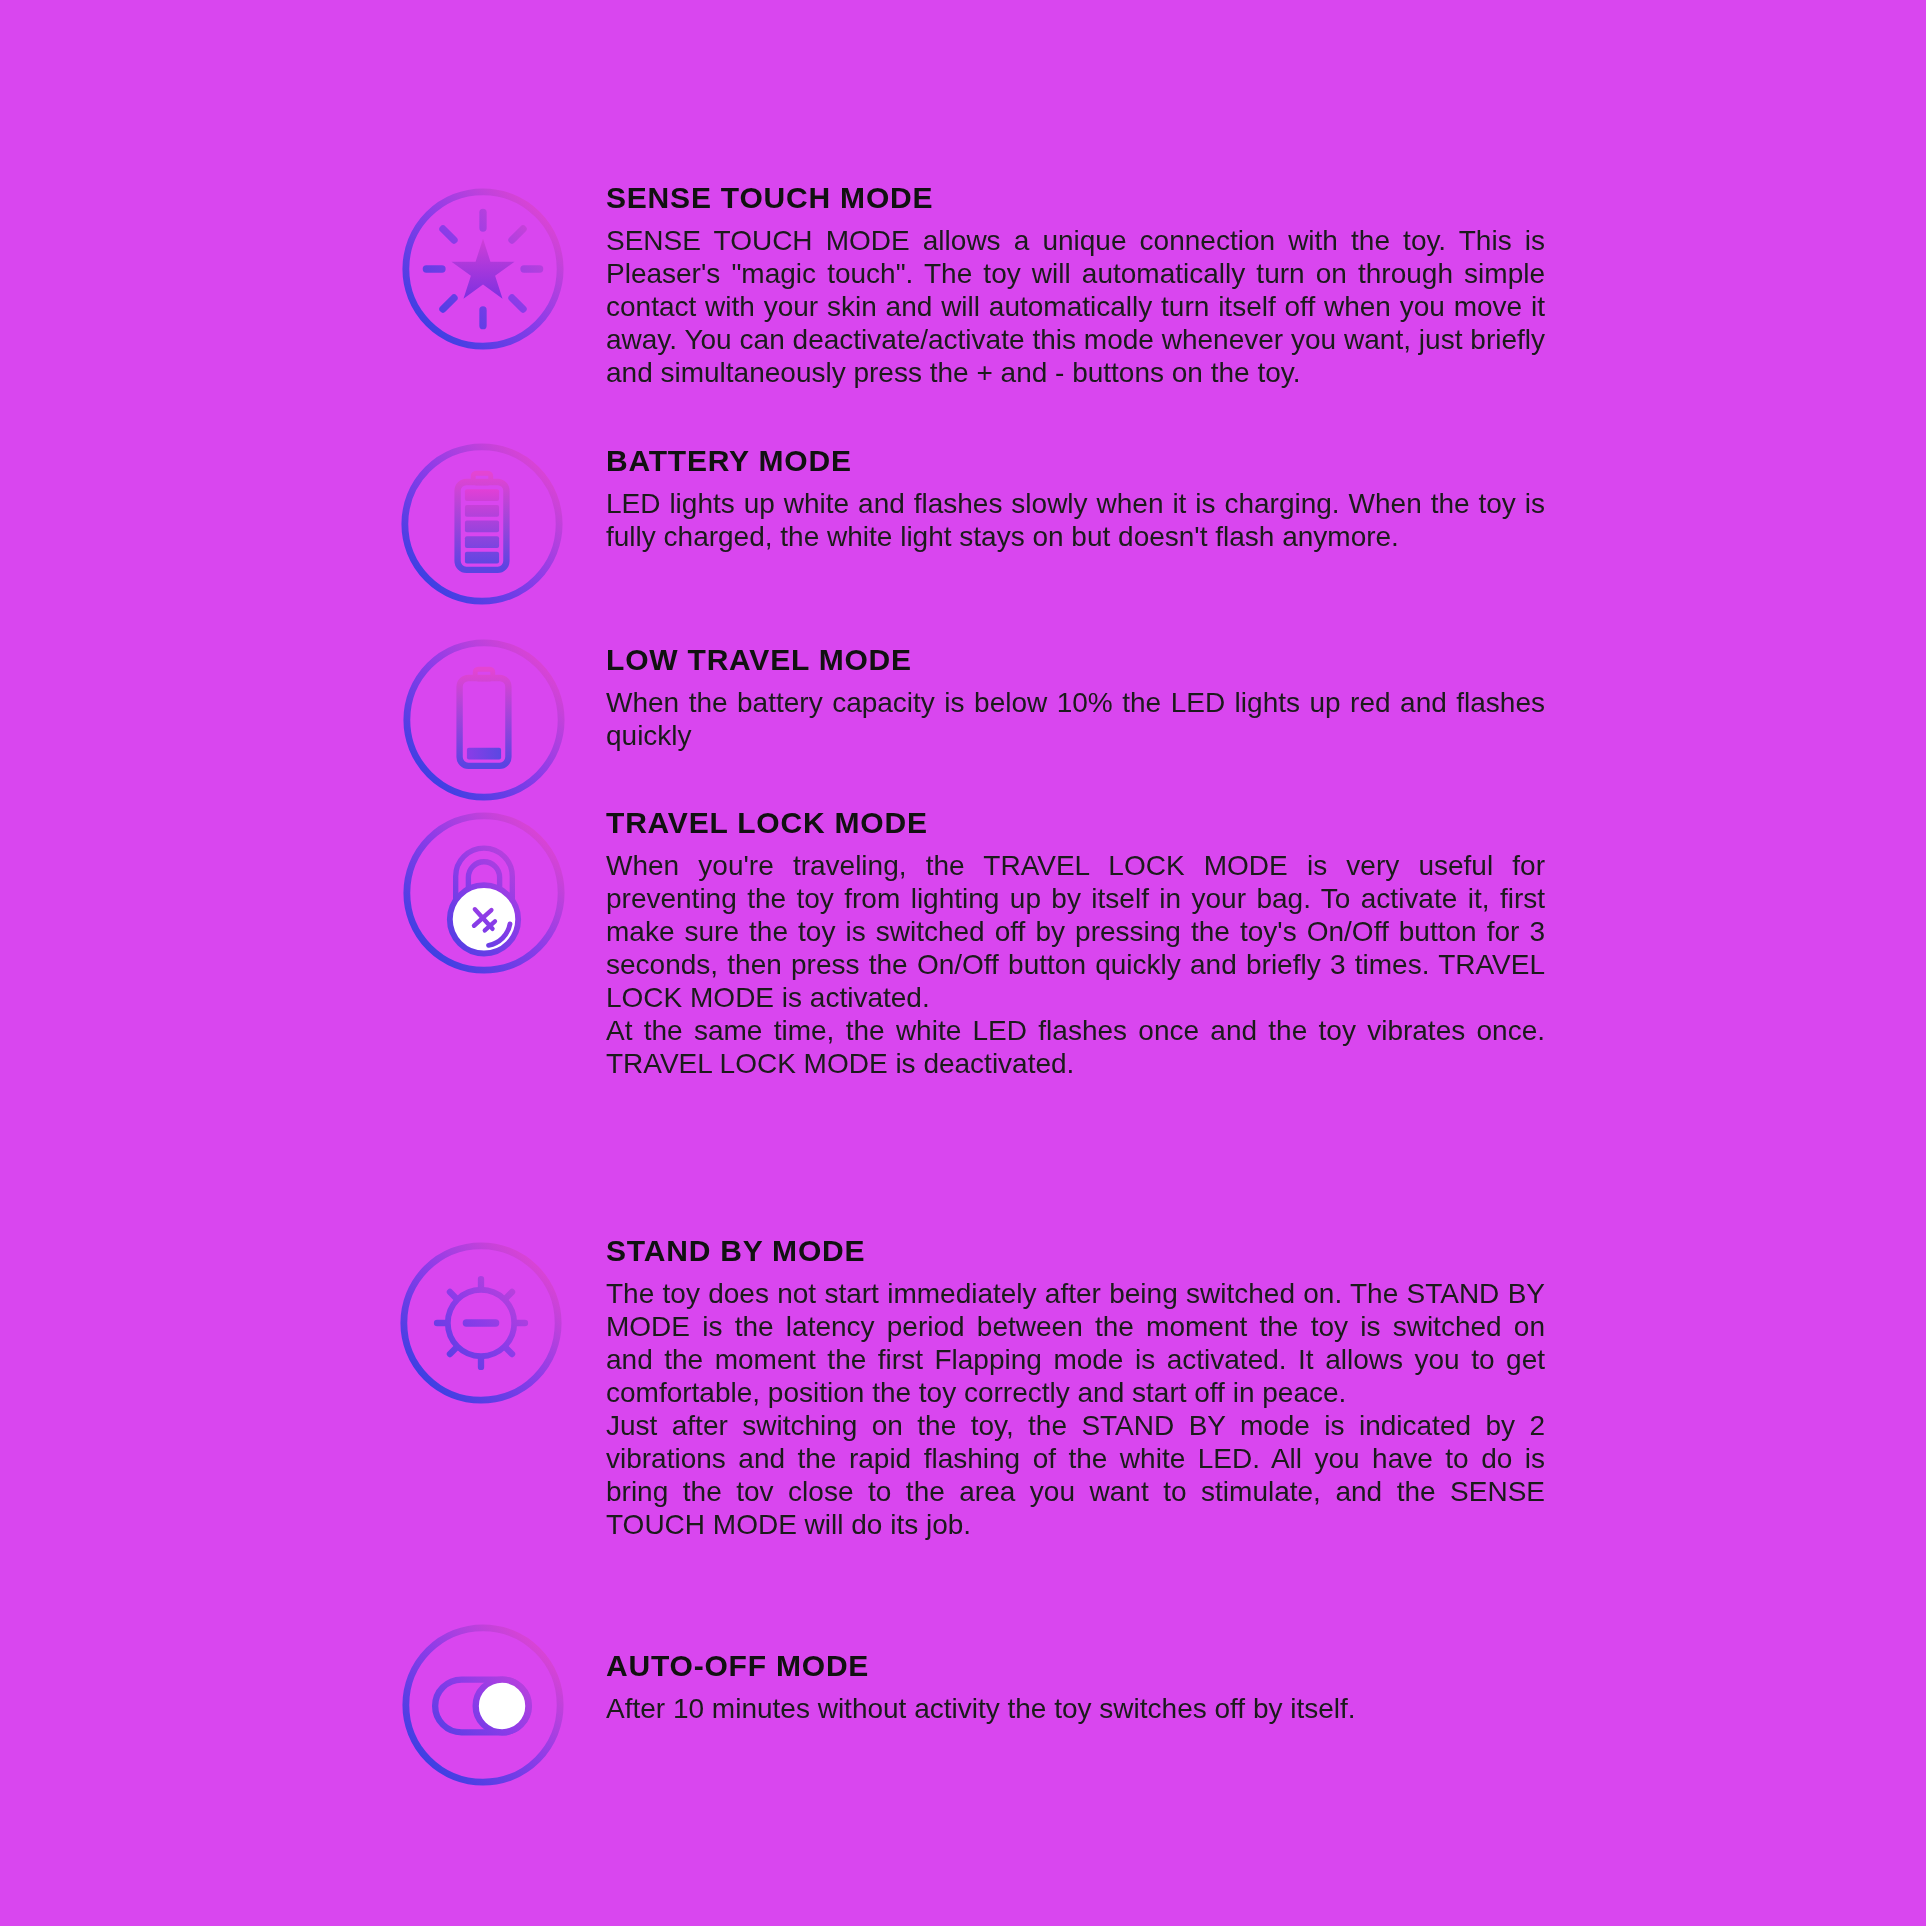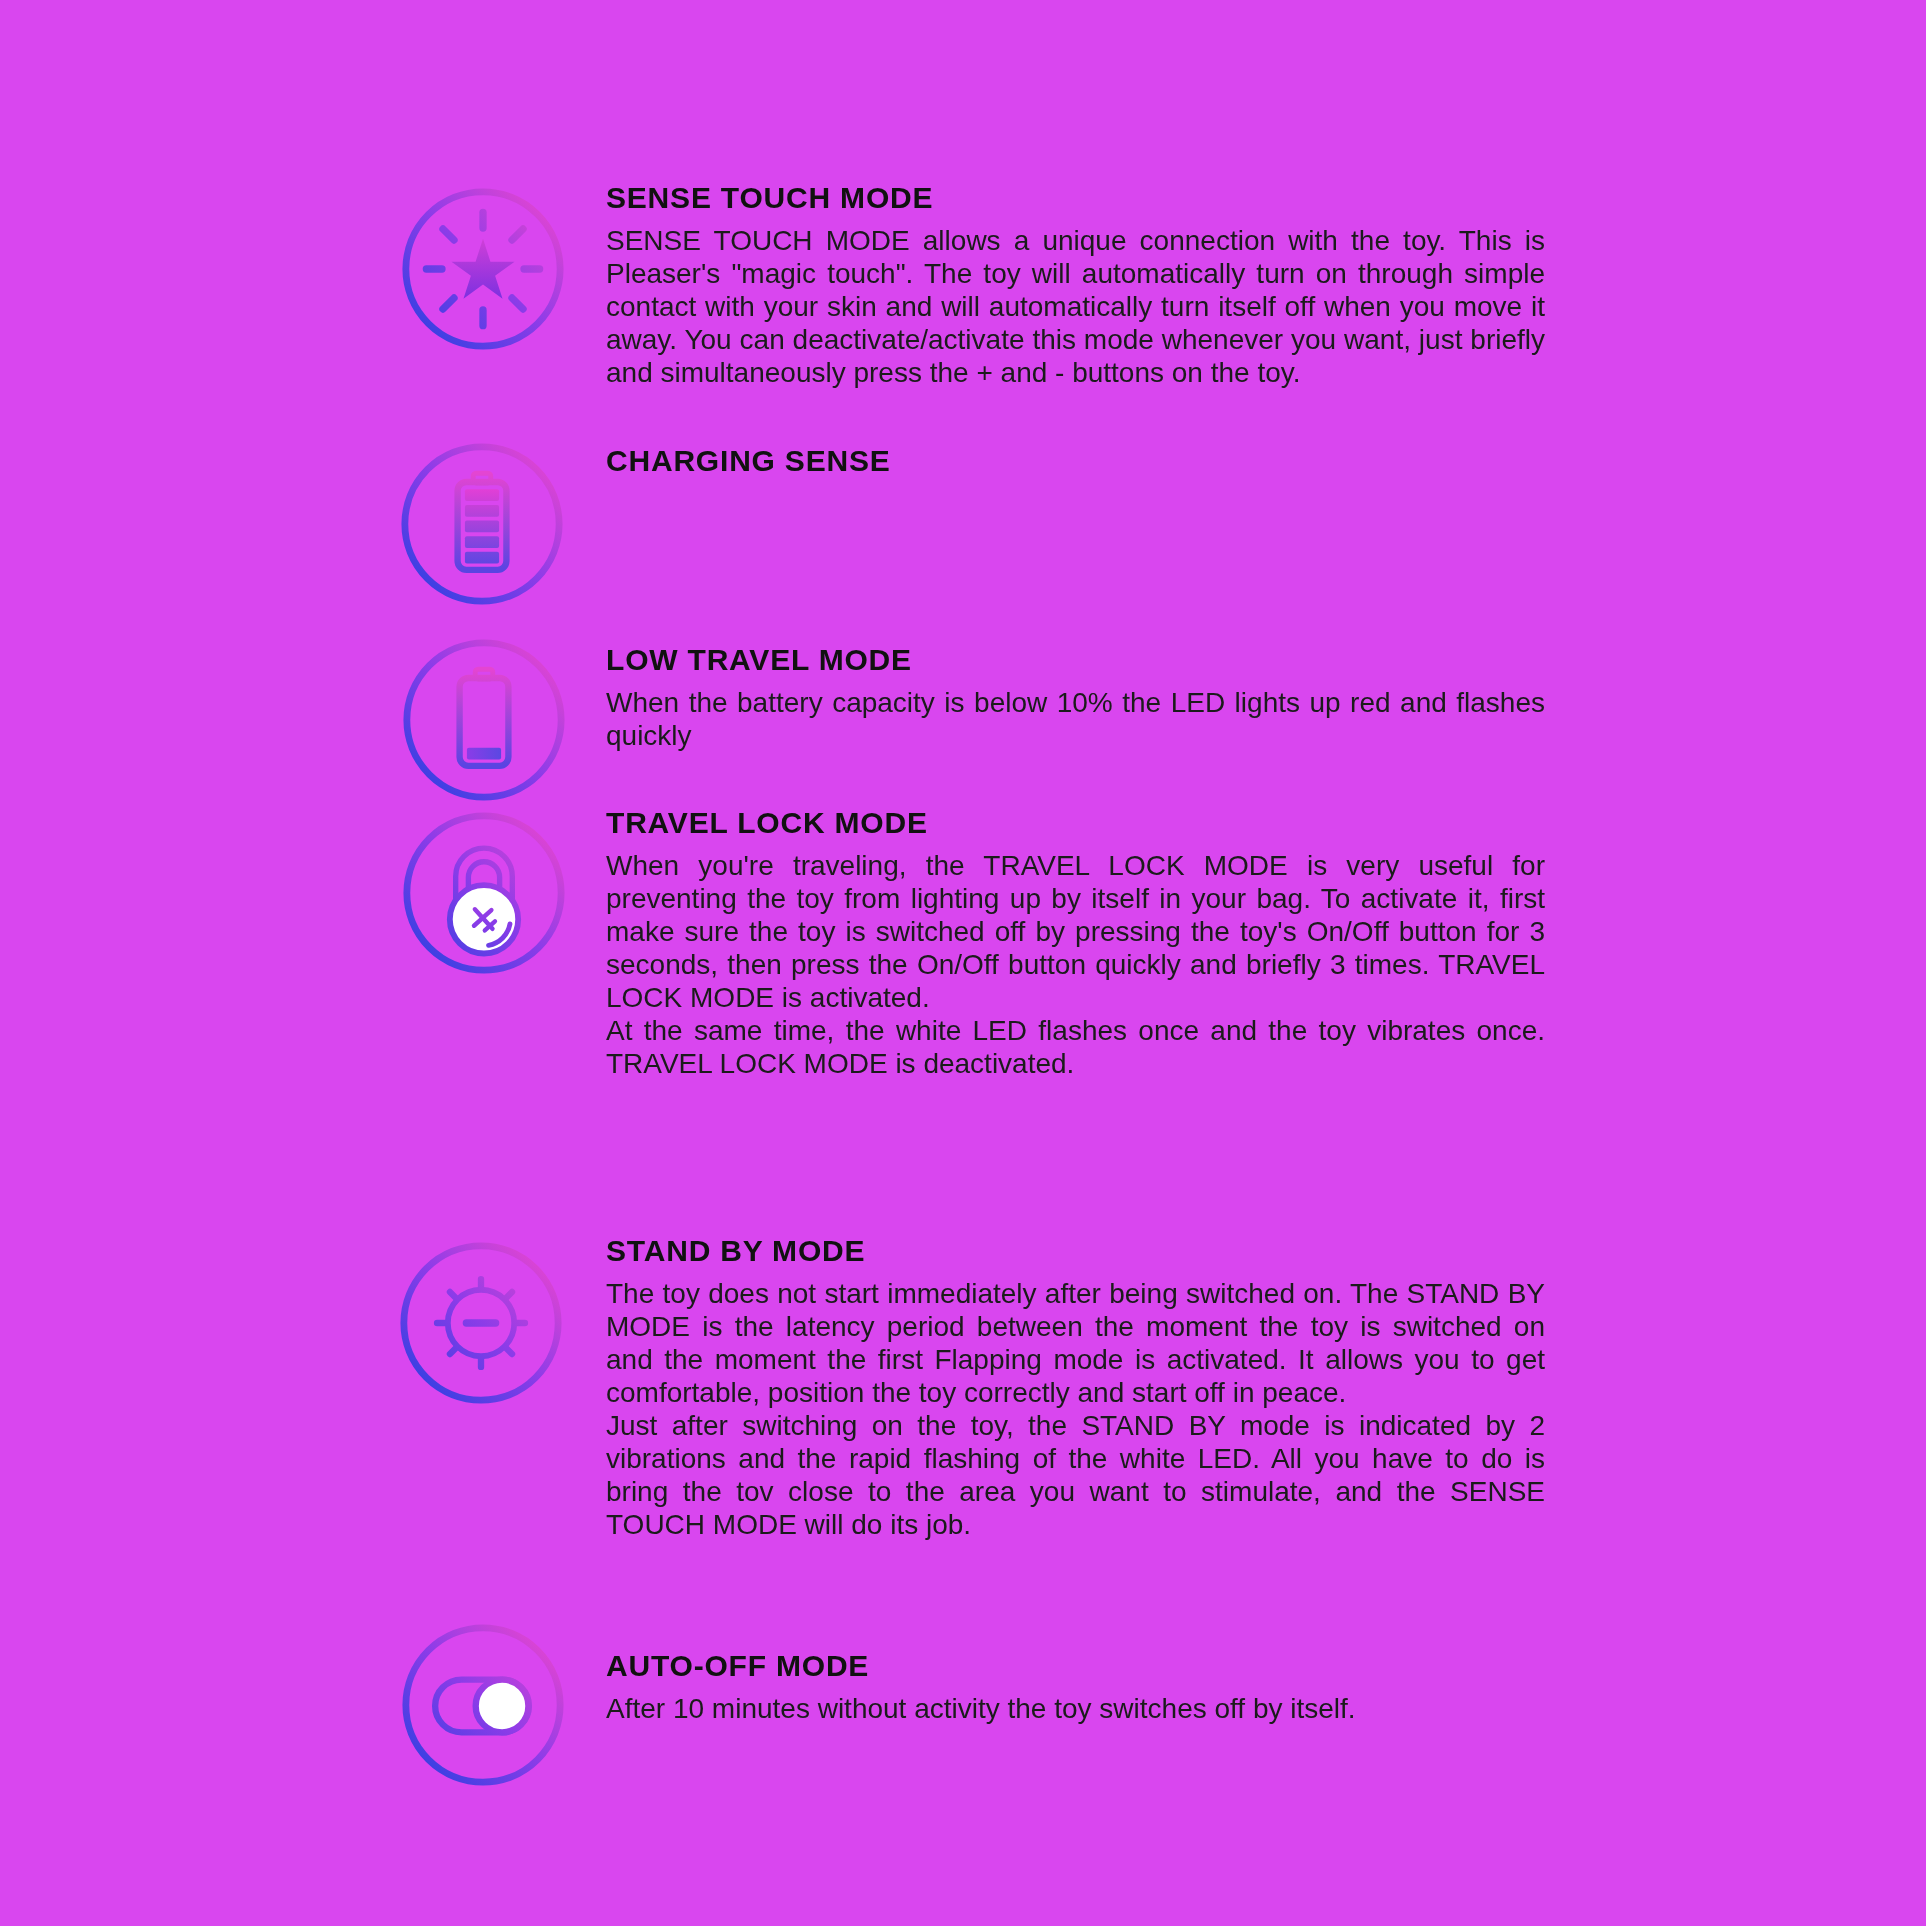--- a/index.html
+++ b/index.html
@@ -72,21 +72,22 @@
       <g fill="url(#gbars)">
         <rect x="67.5" y="49.5" width="35" height="12" rx="2"></rect>
         <rect x="67.5" y="65.5" width="35" height="12" rx="2"></rect>
         <rect x="67.5" y="81.5" width="35" height="12" rx="2"></rect>
         <rect x="67.5" y="97.5" width="35" height="12" rx="2"></rect>
         <rect x="67.5" y="113.5" width="35" height="12" rx="2"></rect>
       </g>
     </svg>
   </div>
   <div class="txt" style="top:444px;">
-    <h2 class="heading">CHARGING SENSE</h2>
+    <h2 class="heading">BATTERY MODE</h2>
+    <p class="para">LED lights up white and flashes slowly when it is charging. When the toy is fully charged, the white light stays on but doesn't flash anymore.</p>
   </div>
 
   <div class="section-icon" style="left:401px;top:637px;">
     <svg width="166" height="166" viewBox="0 0 170 170">
       <defs>
         <linearGradient id="g3" gradientUnits="userSpaceOnUse" x1="18" y1="152" x2="152" y2="18">
           <stop offset="0" stop-color="#3340e2"></stop>
             <stop offset="0.5" stop-color="#8b3ce8"></stop>
             <stop offset="1" stop-color="#e445d2"></stop>
         </linearGradient>

